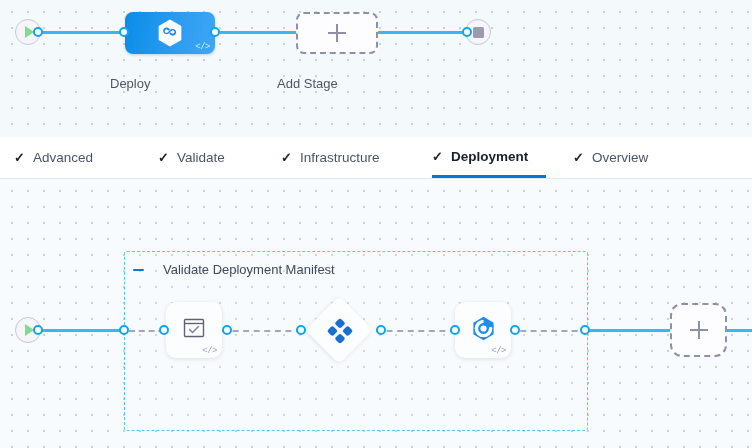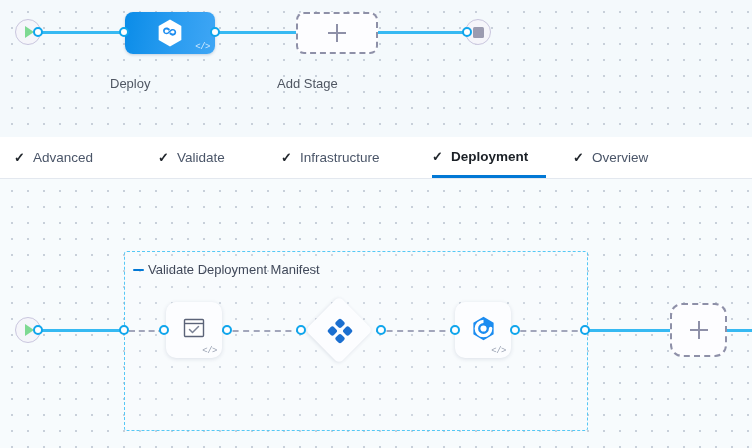--- a/index.html
+++ b/index.html
@@ -189,21 +189,21 @@
     border: 1.5px dashed #56c8f5;
     border-radius: 3px;
     box-sizing: border-box;
     background: rgba(255,255,255,0.16);
     z-index: 1;
   }
   #step-group-header {
     position: absolute;
     display: flex;
     align-items: center;
-    gap: 4px;
+    gap: 19px;
     z-index: 7;
     font-size: 13px;
     color: #41495a;
     white-space: nowrap;
   }
   .collapse-dash {
     width: 11px;
     height: 2px;
     background: #0278d5;
     border-radius: 1px;

